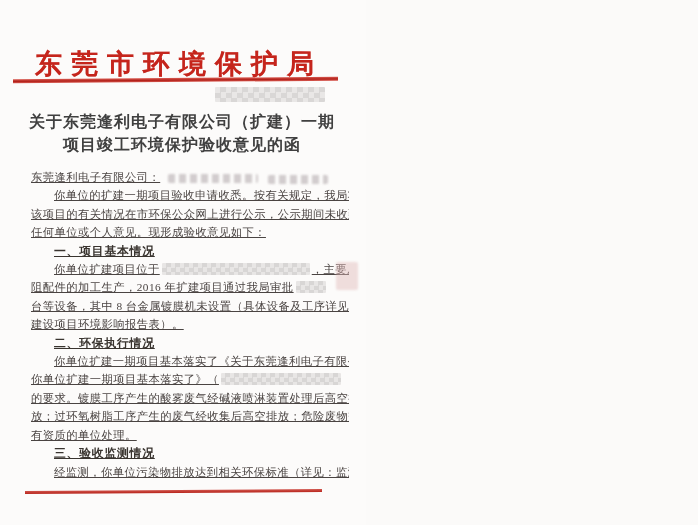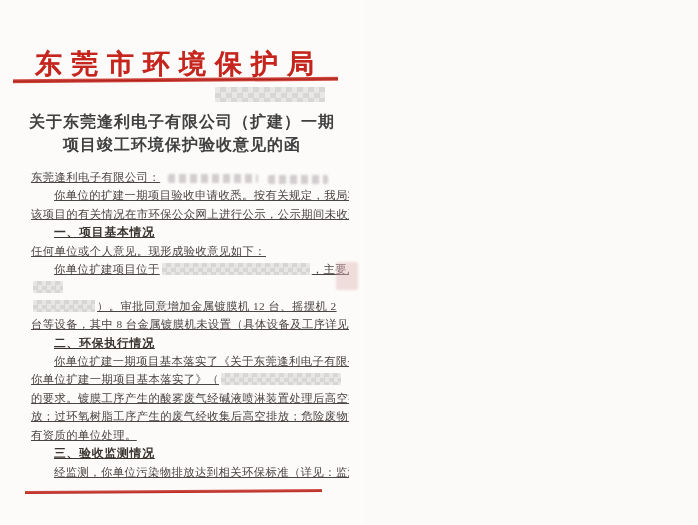--- a/index.html
+++ b/index.html
@@ -51,26 +51,26 @@
 
     <div class="title">
       <div>关于东莞逢利电子有限公司（扩建）一期</div>
       <div>项目竣工环境保护验收意见的函</div>
     </div>
 
     <div class="body-col body-left">
         <div class="tline"><span>东莞逢利电子有限公司：</span></div>
         <div class="tline ind"><span>你单位的扩建一期项目验收申请收悉。按有关规定，我局将</span></div>
         <div class="tline"><span>该项目的有关情况在市环保公众网上进行公示，公示期间未收到</span></div>
+        <div class="tline"><span>任何单位或个人意见。现形成验收意见如下：</span></div>
         <div class="tline bold ind"><span>一、项目基本情况</span></div>
-        <div class="tline"><span>任何单位或个人意见。现形成验收意见如下：</span></div>
         <div class="tline ind"><span>你单位扩建项目位于</span><span class="redact" style="width: 148px;"></span><span>，主要从事电</span></div>
-        <div class="tline"><span class="redact" style="width: 30px;"></span></div>
-        <div class="tline"><span class="redact" style="width: 62px;"></span><span>）。审批同意增加金属镀膜机 12 台、摇摆机 2</span></div>
+        <div class="tline"><span>阻配件的加工生产，2016 年扩建项目通过我局审批</span><span class="redact" style="width: 30px;"></span></div>
         <div class="tline"><span>台等设备，其中 8 台金属镀膜机未设置（具体设备及工序详见该</span></div>
+        <div class="tline"><span>建设项目环境影响报告表）。</span></div>
         <div class="tline bold ind"><span>二、环保执行情况</span></div>
         <div class="tline ind"><span>你单位扩建一期项目基本落实了《关于东莞逢利电子有限公</span></div>
         <div class="tline"><span>你单位扩建一期项目基本落实了》（</span><span class="redact" style="width: 120px;"></span></div>
         <div class="tline"><span>的要求。镀膜工序产生的酸雾废气经碱液喷淋装置处理后高空排</span></div>
         <div class="tline"><span>放；过环氧树脂工序产生的废气经收集后高空排放；危险废物交</span></div>
         <div class="tline"><span>有资质的单位处理。</span></div>
         <div class="tline bold ind"><span>三、验收监测情况</span></div>
         <div class="tline ind"><span>经监测，你单位污染物排放达到相关环保标准（详见：监测</span></div>
       </div>
 

